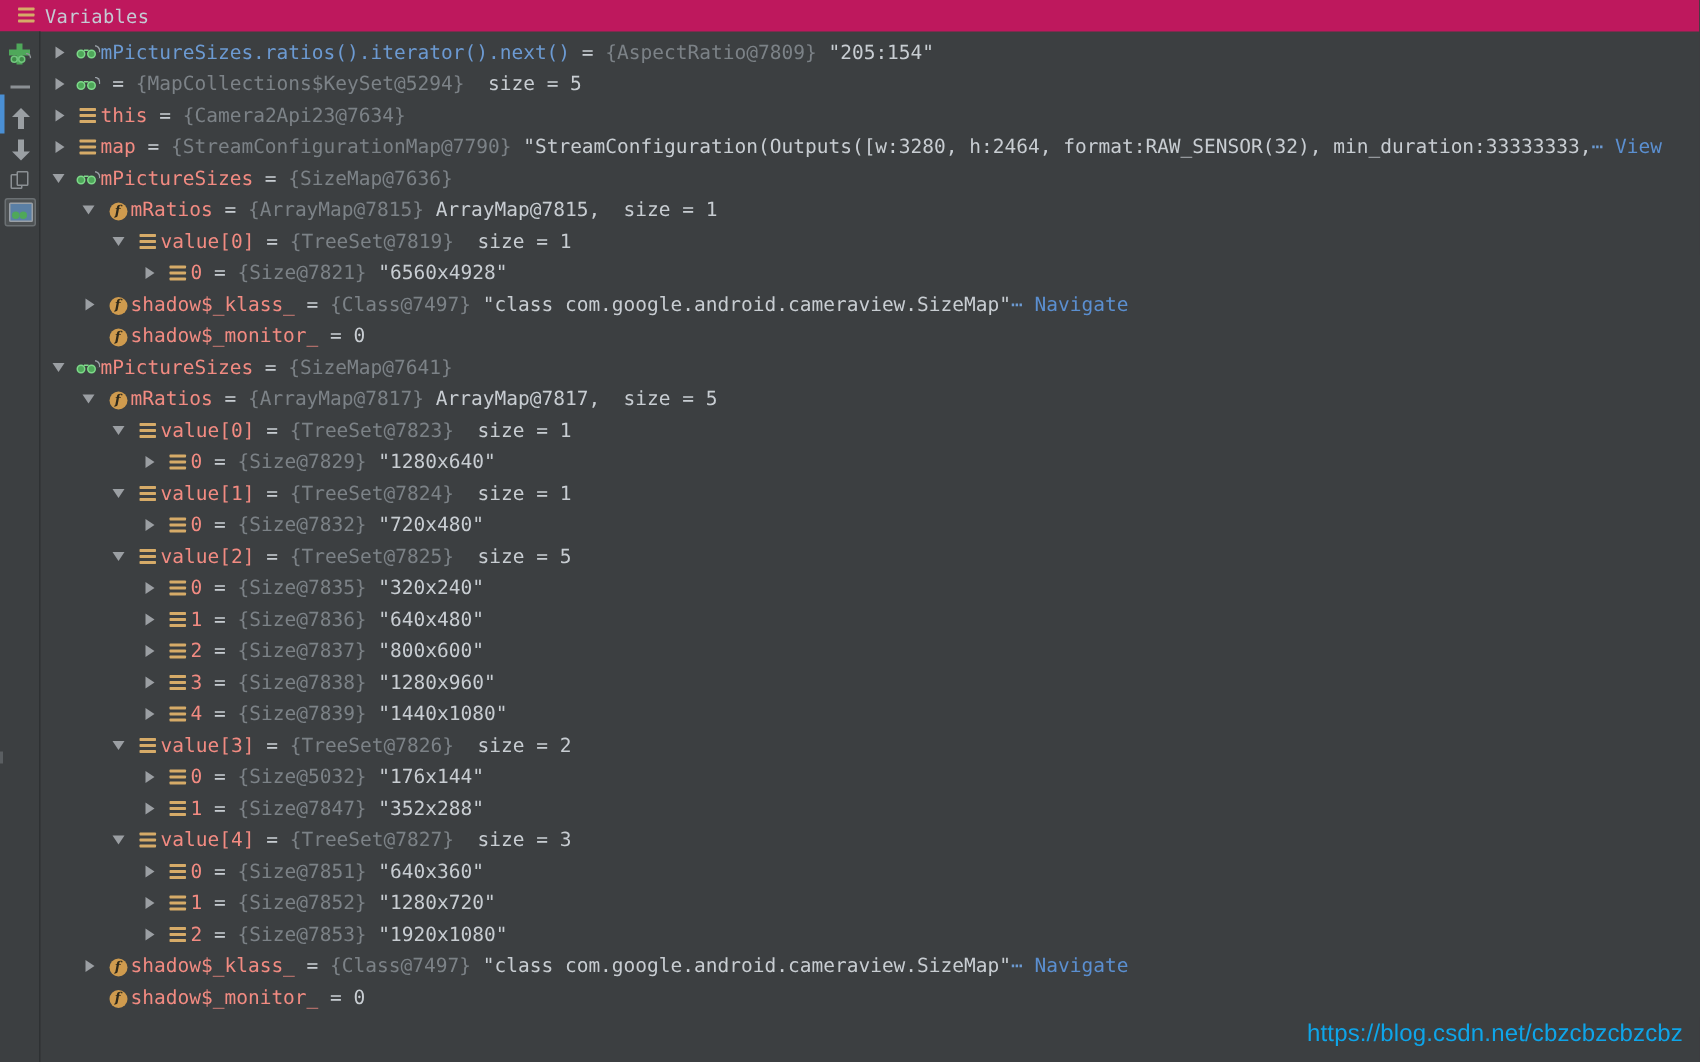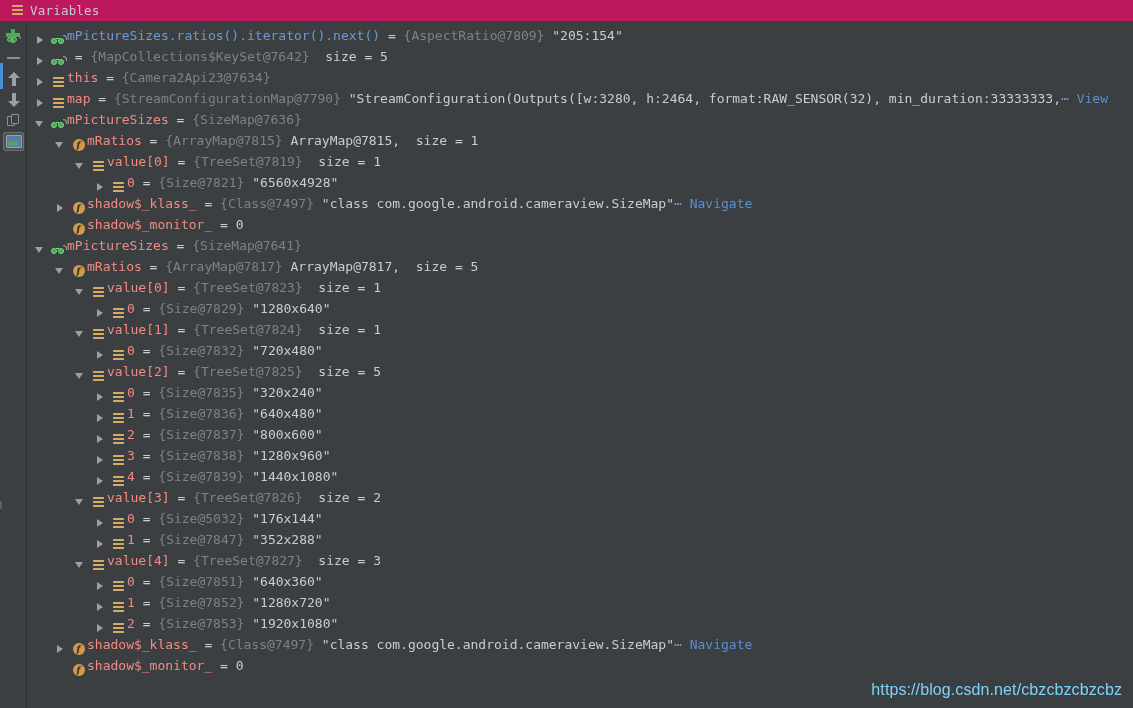--- a/index.html
+++ b/index.html
@@ -181,21 +181,21 @@
     position: absolute;
     top: 21px; left: 27px;
     width: 1106px; height: 687px;
     overflow: hidden;
     padding-top: 4px;
   }
 
   .row {
     height: 21px;
     display: flex;
-    align-items: flex-end;
+    align-items: center;
     white-space: nowrap;
     font-size: 13px;
     line-height: 21px;
   }
   .row .gut { flex: 0 0 auto; }
   .row .icon-wrap {
     display: flex; align-items: center; justify-content: center;
     width: 17px; flex: 0 0 auto;
     position: relative;
   }
@@ -206,21 +206,21 @@
   .eq        { color: #c8cdd2; }
   .ref       { color: #7c8287; }
   .val       { color: #c8cdd2; }
   .link      { color: #5b8fd0; }
   .ellipsis  { color: #6c9ad2; }
 
   
   .watermark {
     position: absolute;
     right: 11px; bottom: 9px;
-    color: #7dd3fc;
+    color: #0ea5e9;
     font-size: 16px;
     font-family: "Liberation Sans", sans-serif;
     letter-spacing: 0.1px;
   }
 </style>
 </head>
 <body>
 
 <div id="app">
 
@@ -320,21 +320,21 @@
         <span style="width: 4px;"></span>
         <span class="icon-wrap">
           <span class="ico ico-watch">
             <span class="lens l"></span>
             <span class="lens r"></span>
             <span class="bridge"></span>
             <span class="arm"></span>
           </span>
         </span>
         <span class="txt eq"> = </span>
-        <span class="txt ref">{MapCollections$KeySet@7642}</span>
+        <span class="txt ref">{MapCollections$KeySet@5294}</span>
         <span class="txt val">  size = 5</span>
       </div>
       <div class="row">
         <span class="gut" style="width: 8px;"></span>
         <span class="tri collapsed"></span>
         <span style="width: 4px;"></span>
         <span class="icon-wrap">
           <span class="ico ico-list">
             <i></i>
             <i></i>

